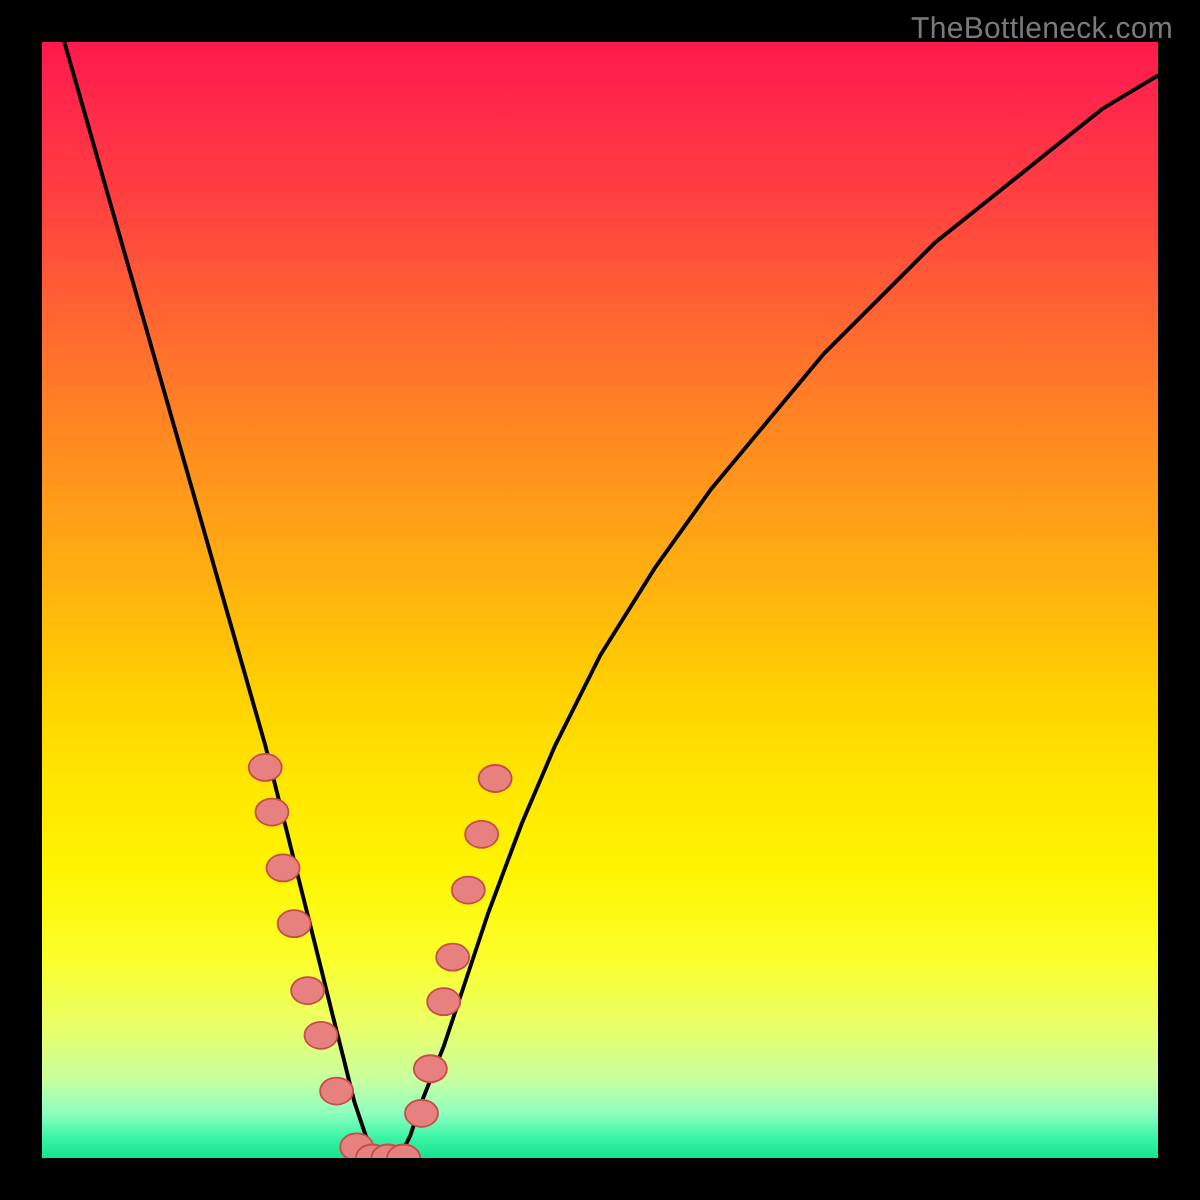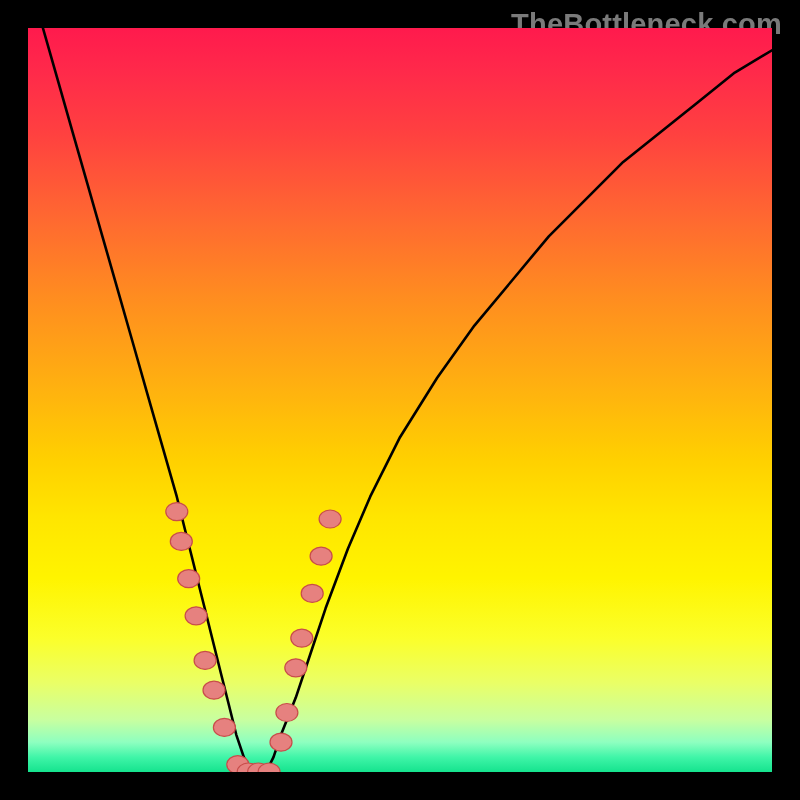--- a/index.html
+++ b/index.html
@@ -40,22 +40,22 @@
       #8effc0 96%,
       #40f5a8 98%,
       #15e38e 100%
     );
   }
   .watermark {
     position: absolute;
     top: 8px;
     right: 18px;
     font-family: Arial, Helvetica, sans-serif;
-    font-size: 29px;
-    font-weight: 700;
+    font-size: 20px;
+    font-weight: 400;
     color: #7a7a7a;
     letter-spacing: 0.2px;
   }
   svg.overlay {
     position: absolute;
     left: 0;
     top: 0;
     width: 744px;
     height: 744px;
   }

